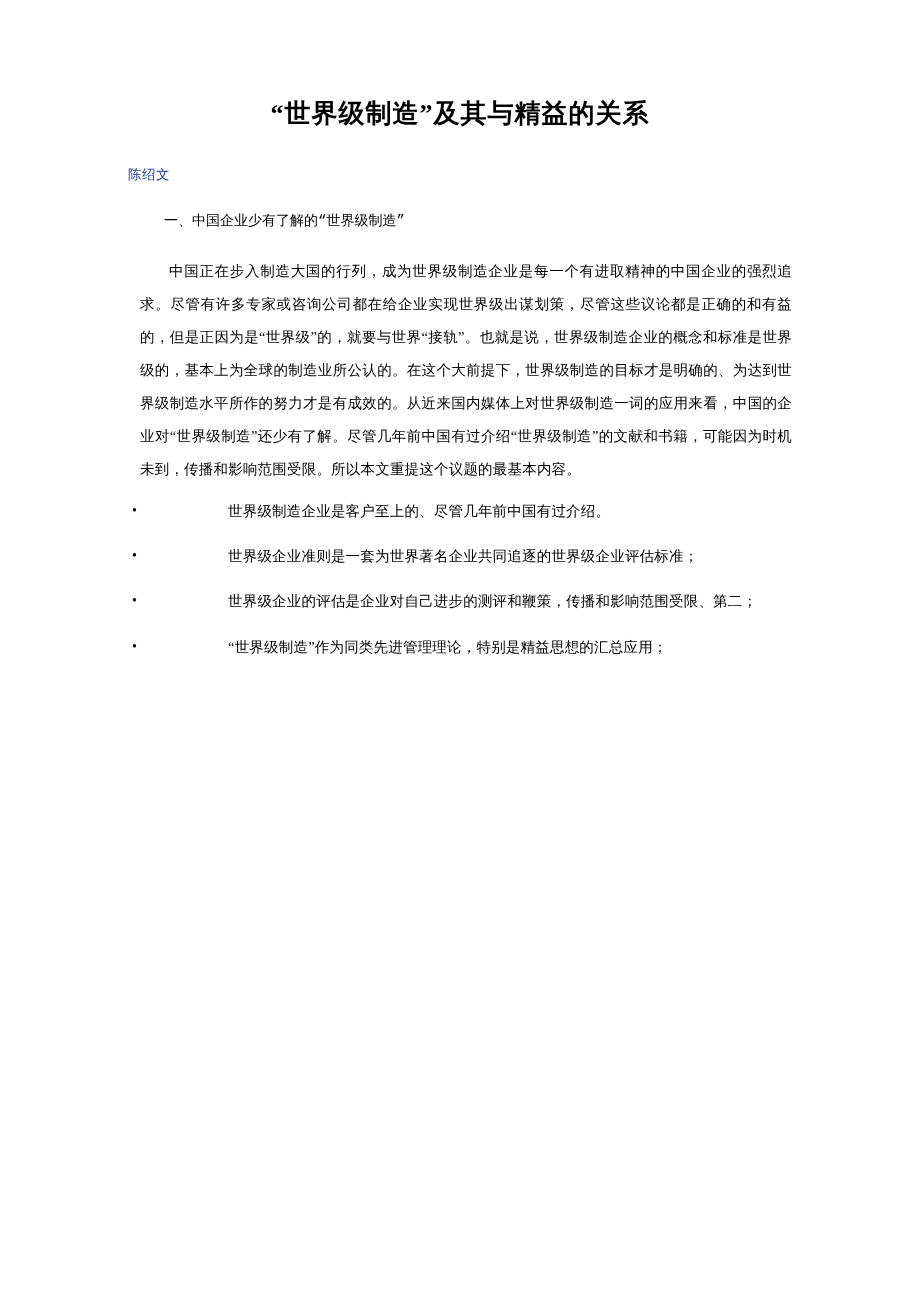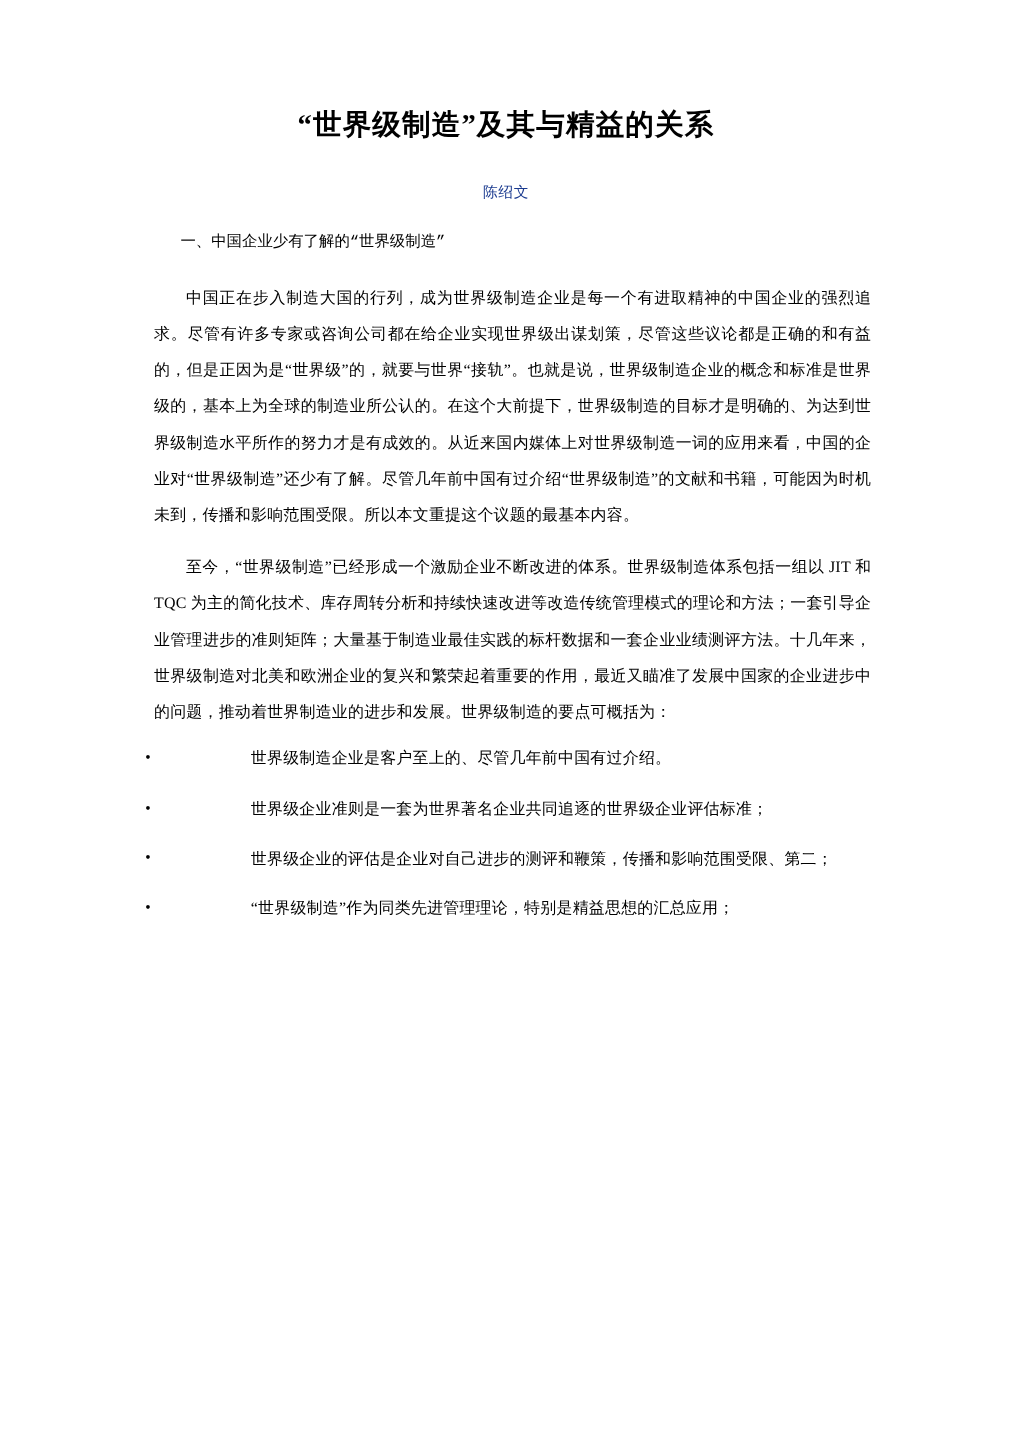--- a/index.html
+++ b/index.html
@@ -24,21 +24,21 @@
   }
   .doc-title {
     text-align: center;
     font-size: 26px;
     font-weight: bold;
     letter-spacing: 1px;
     margin: 0 0 34px 0;
     line-height: 1.4;
   }
   .author {
-    text-align: center;
+    text-align: left;
     font-size: 13.5px;
     color: #1a3a8f;
     margin: 0 0 26px 0;
     letter-spacing: 0.5px;
   }
   .section-heading {
     font-size: 14px;
     margin: 0 0 22px 0;
     padding-left: 36px;
     line-height: 1.6;
@@ -78,21 +78,20 @@
 
 <div class="page">
 
   <h1 class="doc-title">“世界级制造”及其与精益的关系</h1>
 
   <div class="author">陈绍文</div>
 
   <div class="section-heading">一、中国企业少有了解的“世界级制造”</div>
 
   <p class="body-par">中国正在步入制造大国的行列，成为世界级制造企业是每一个有进取精神的中国企业的强烈追求。尽管有许多专家或咨询公司都在给企业实现世界级出谋划策，尽管这些议论都是正确的和有益的，但是正因为是“世界级”的，就要与世界“接轨”。也就是说，世界级制造企业的概念和标准是世界级的，基本上为全球的制造业所公认的。在这个大前提下，世界级制造的目标才是明确的、为达到世界级制造水平所作的努力才是有成效的。从近来国内媒体上对世界级制造一词的应用来看，中国的企业对“世界级制造”还少有了解。尽管几年前中国有过介绍“世界级制造”的文献和书籍，可能因为时机未到，传播和影响范围受限。所以本文重提这个议题的最基本内容。</p>
-  <p class="body-par">至今，“世界级制造”已经形成一个激励企业不断改进的体系。世界级制造体系包括一组以 JIT 和 TQC 为主的简化技术、库存周转分析和持续快速改进等改造传统管理模式的理论和方法；一套引导企业管理进步的准则矩阵；大量基于制造业最佳实践的标杆数据和一套企业业绩测评方法。十几年来，世界级制造对北美和欧洲企业的复兴和繁荣起着重要的作用，最近又瞄准了发展中国家的企业进步中的问题，推动着世界制造业的进步和发展。世界级制造的要点可概括为：</p>
 
   <ul class="bullet-list">
     <li>
       <span class="bullet-dot">•</span>
       <span>世界级制造企业是客户至上的、尽管几年前中国有过介绍。</span>
     </li>
     <li>
       <span class="bullet-dot">•</span>
       <span>世界级企业准则是一套为世界著名企业共同追逐的世界级企业评估标准；</span>
     </li>

